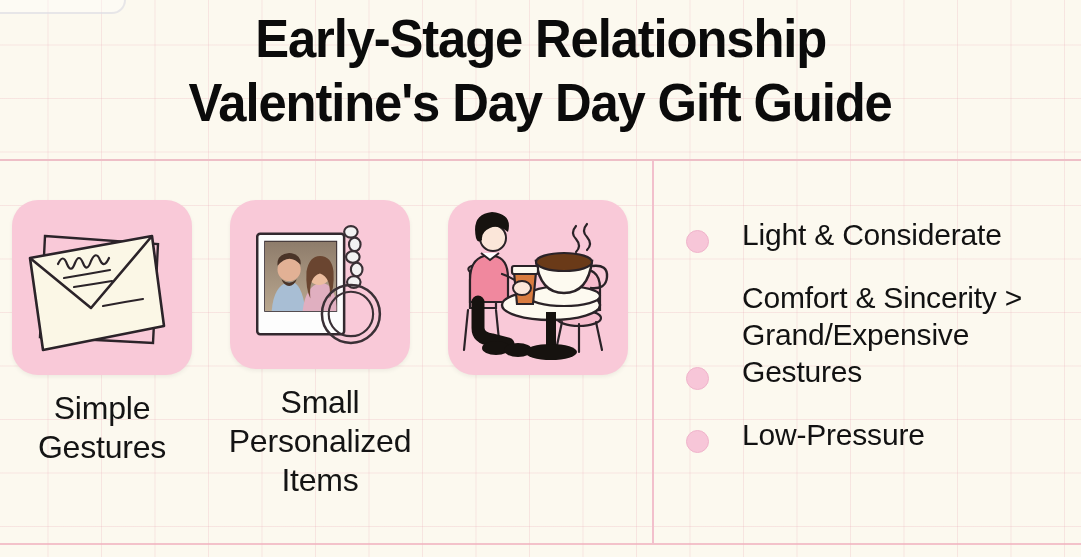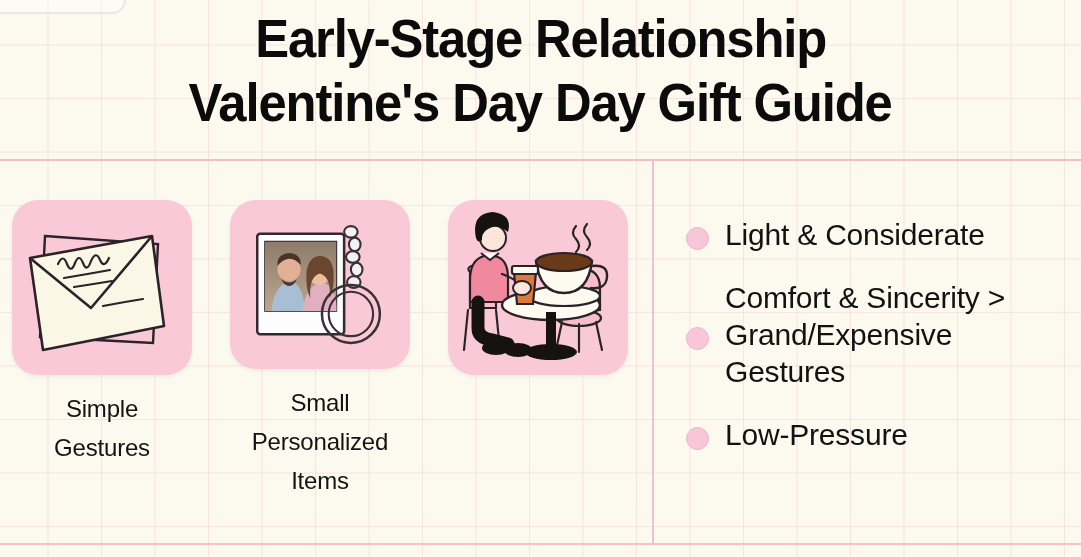--- a/index.html
+++ b/index.html
@@ -72,33 +72,34 @@
   .card-art{
     width:180px; height:175px;
     background:#f9c9d8;
     border-radius:26px;
     position:relative; overflow:hidden;
     box-shadow:0 2px 4px rgba(0,0,0,.06);
   }
   .card-art svg{ position:absolute; inset:0; width:100%; height:100%; }
   .card-label{
     margin-top:14px;
-    font-size:24px; line-height:39px;
+    font-size:32px; line-height:39px;
     color:#141414; text-align:center;
     letter-spacing:-.2px;
     white-space:pre-line;
   }
 
   
   #bullet-list{
     position:absolute; left:686px; top:216px; width:380px;
   }
   .bullet-item{
-    display:flex; align-items:center;
+    display:flex; align-items:flex-end;
     margin-bottom:26px;
+    gap:17px;
   }
   .bullet-dot{
     width:23px; height:23px; flex:0 0 23px;
     border-radius:50%;
     background:#f7c6d8;
     border:1px solid #f0b4cb;
     margin-top:8px;
   }
   .bullet-text{
     margin-left:16px;

